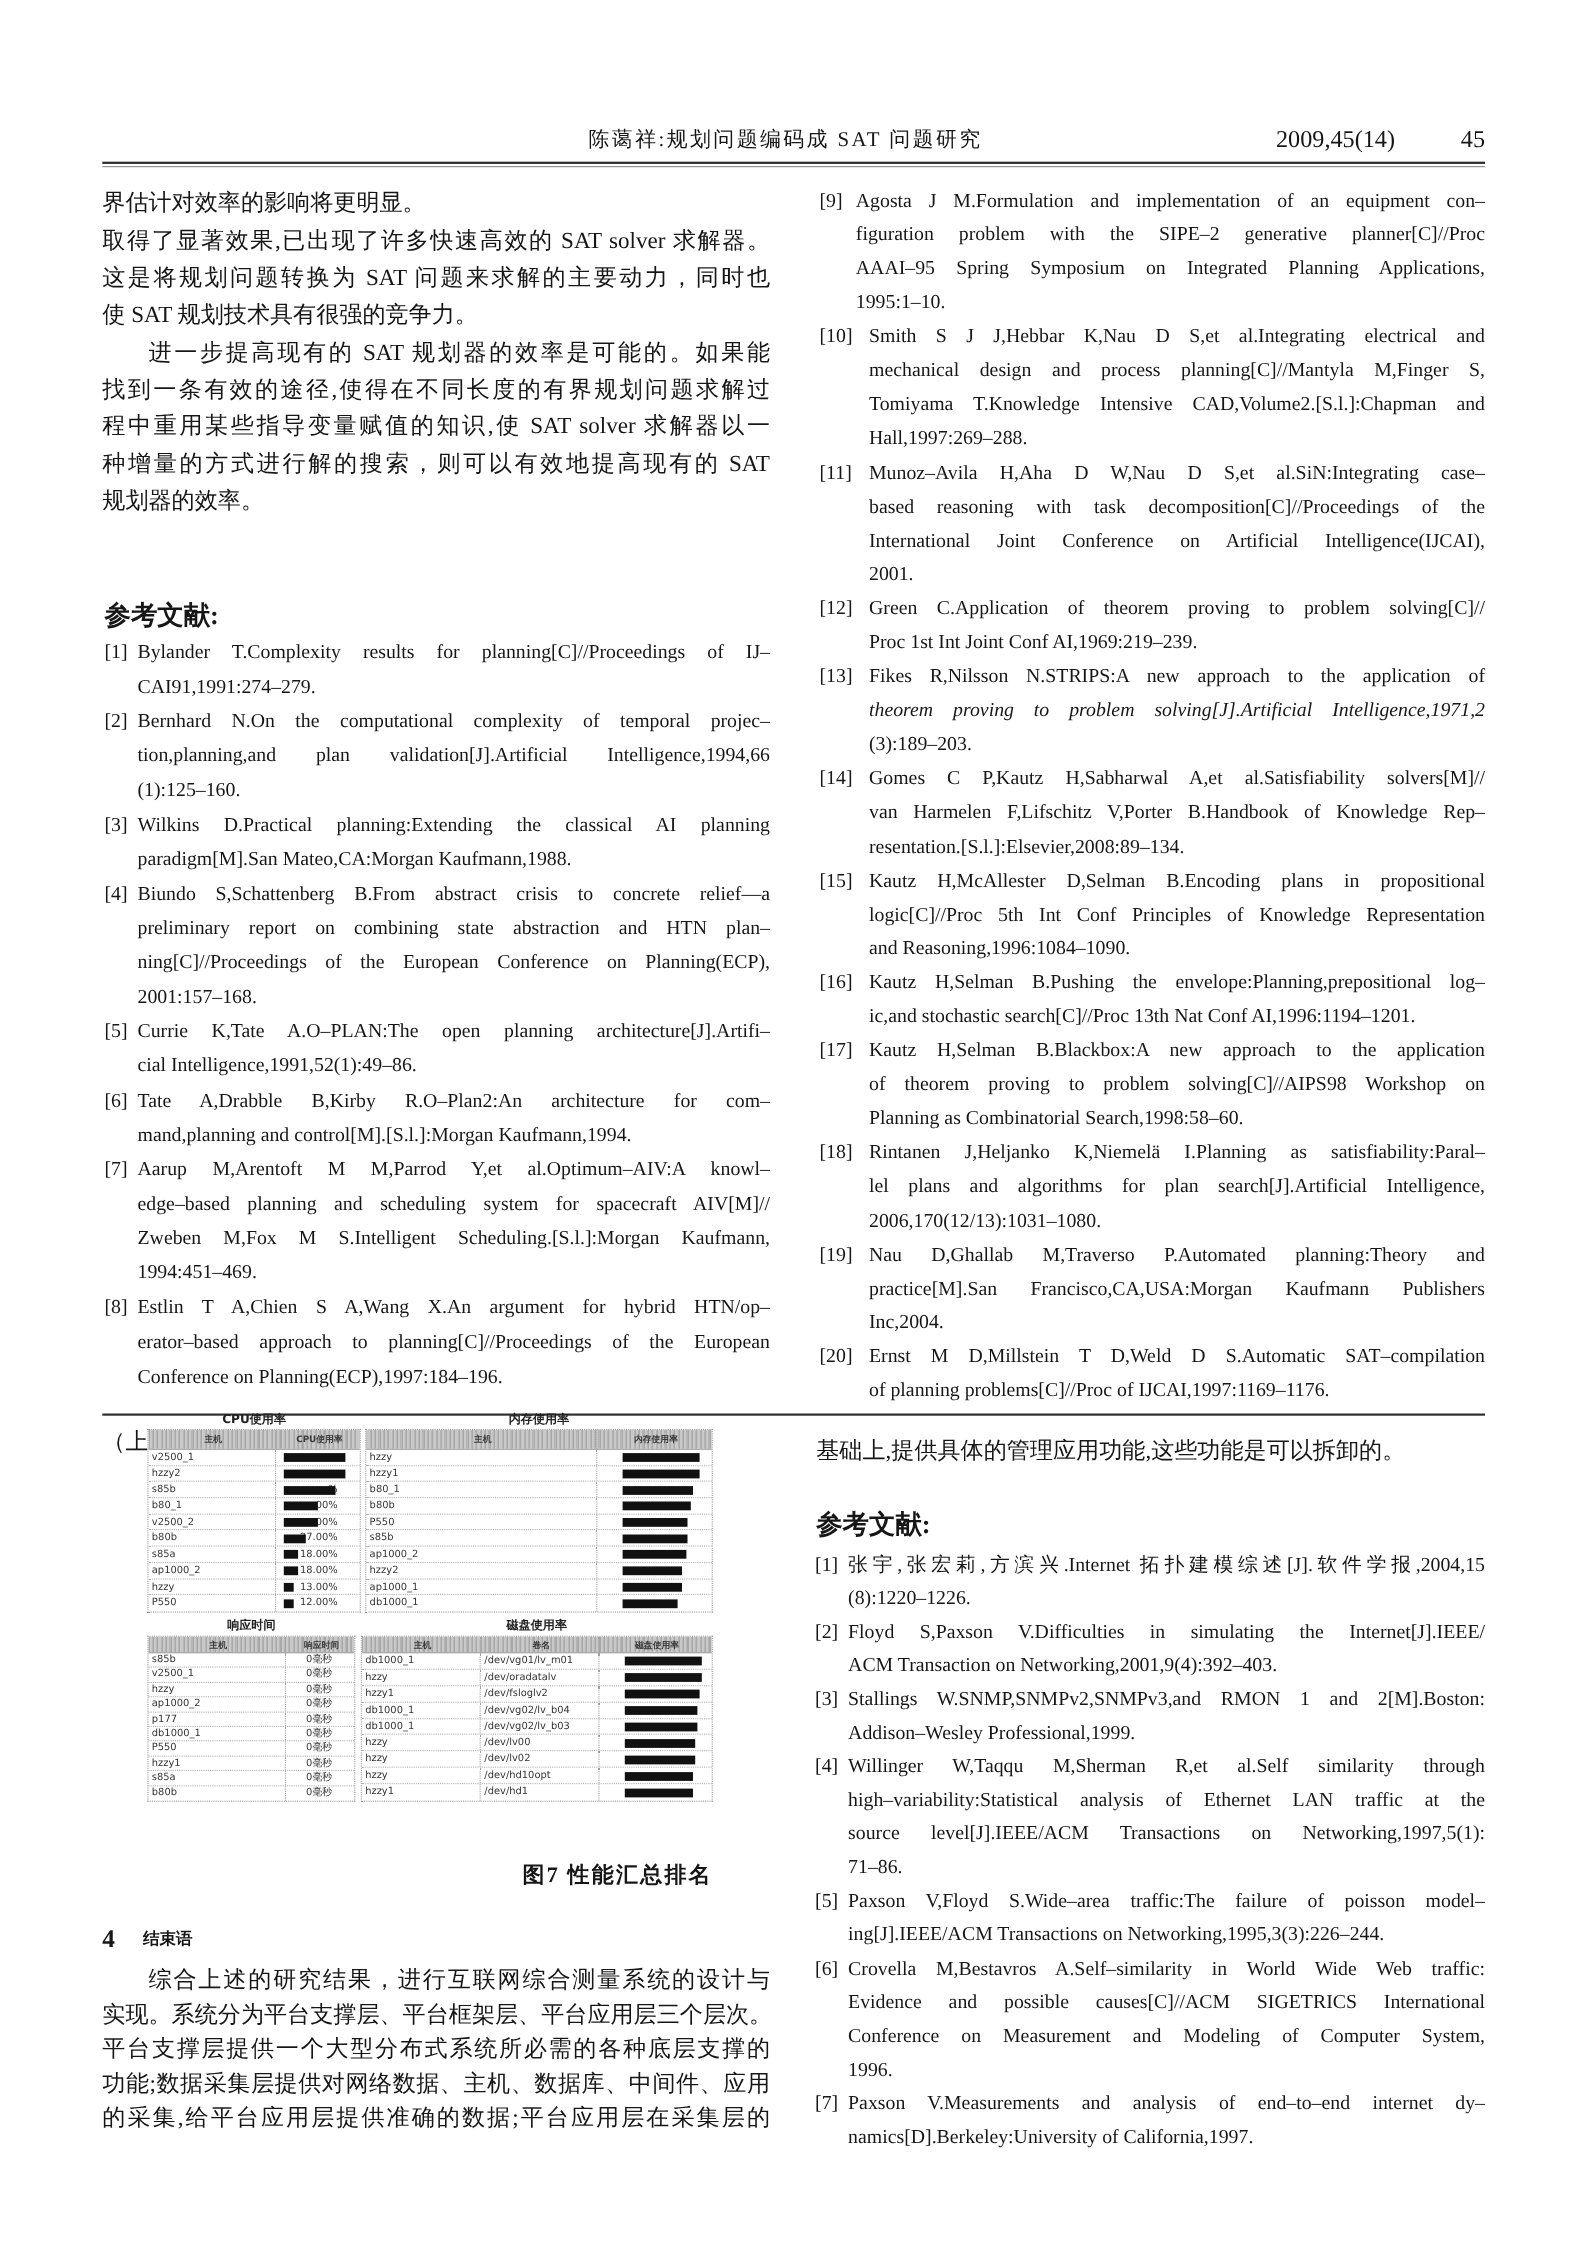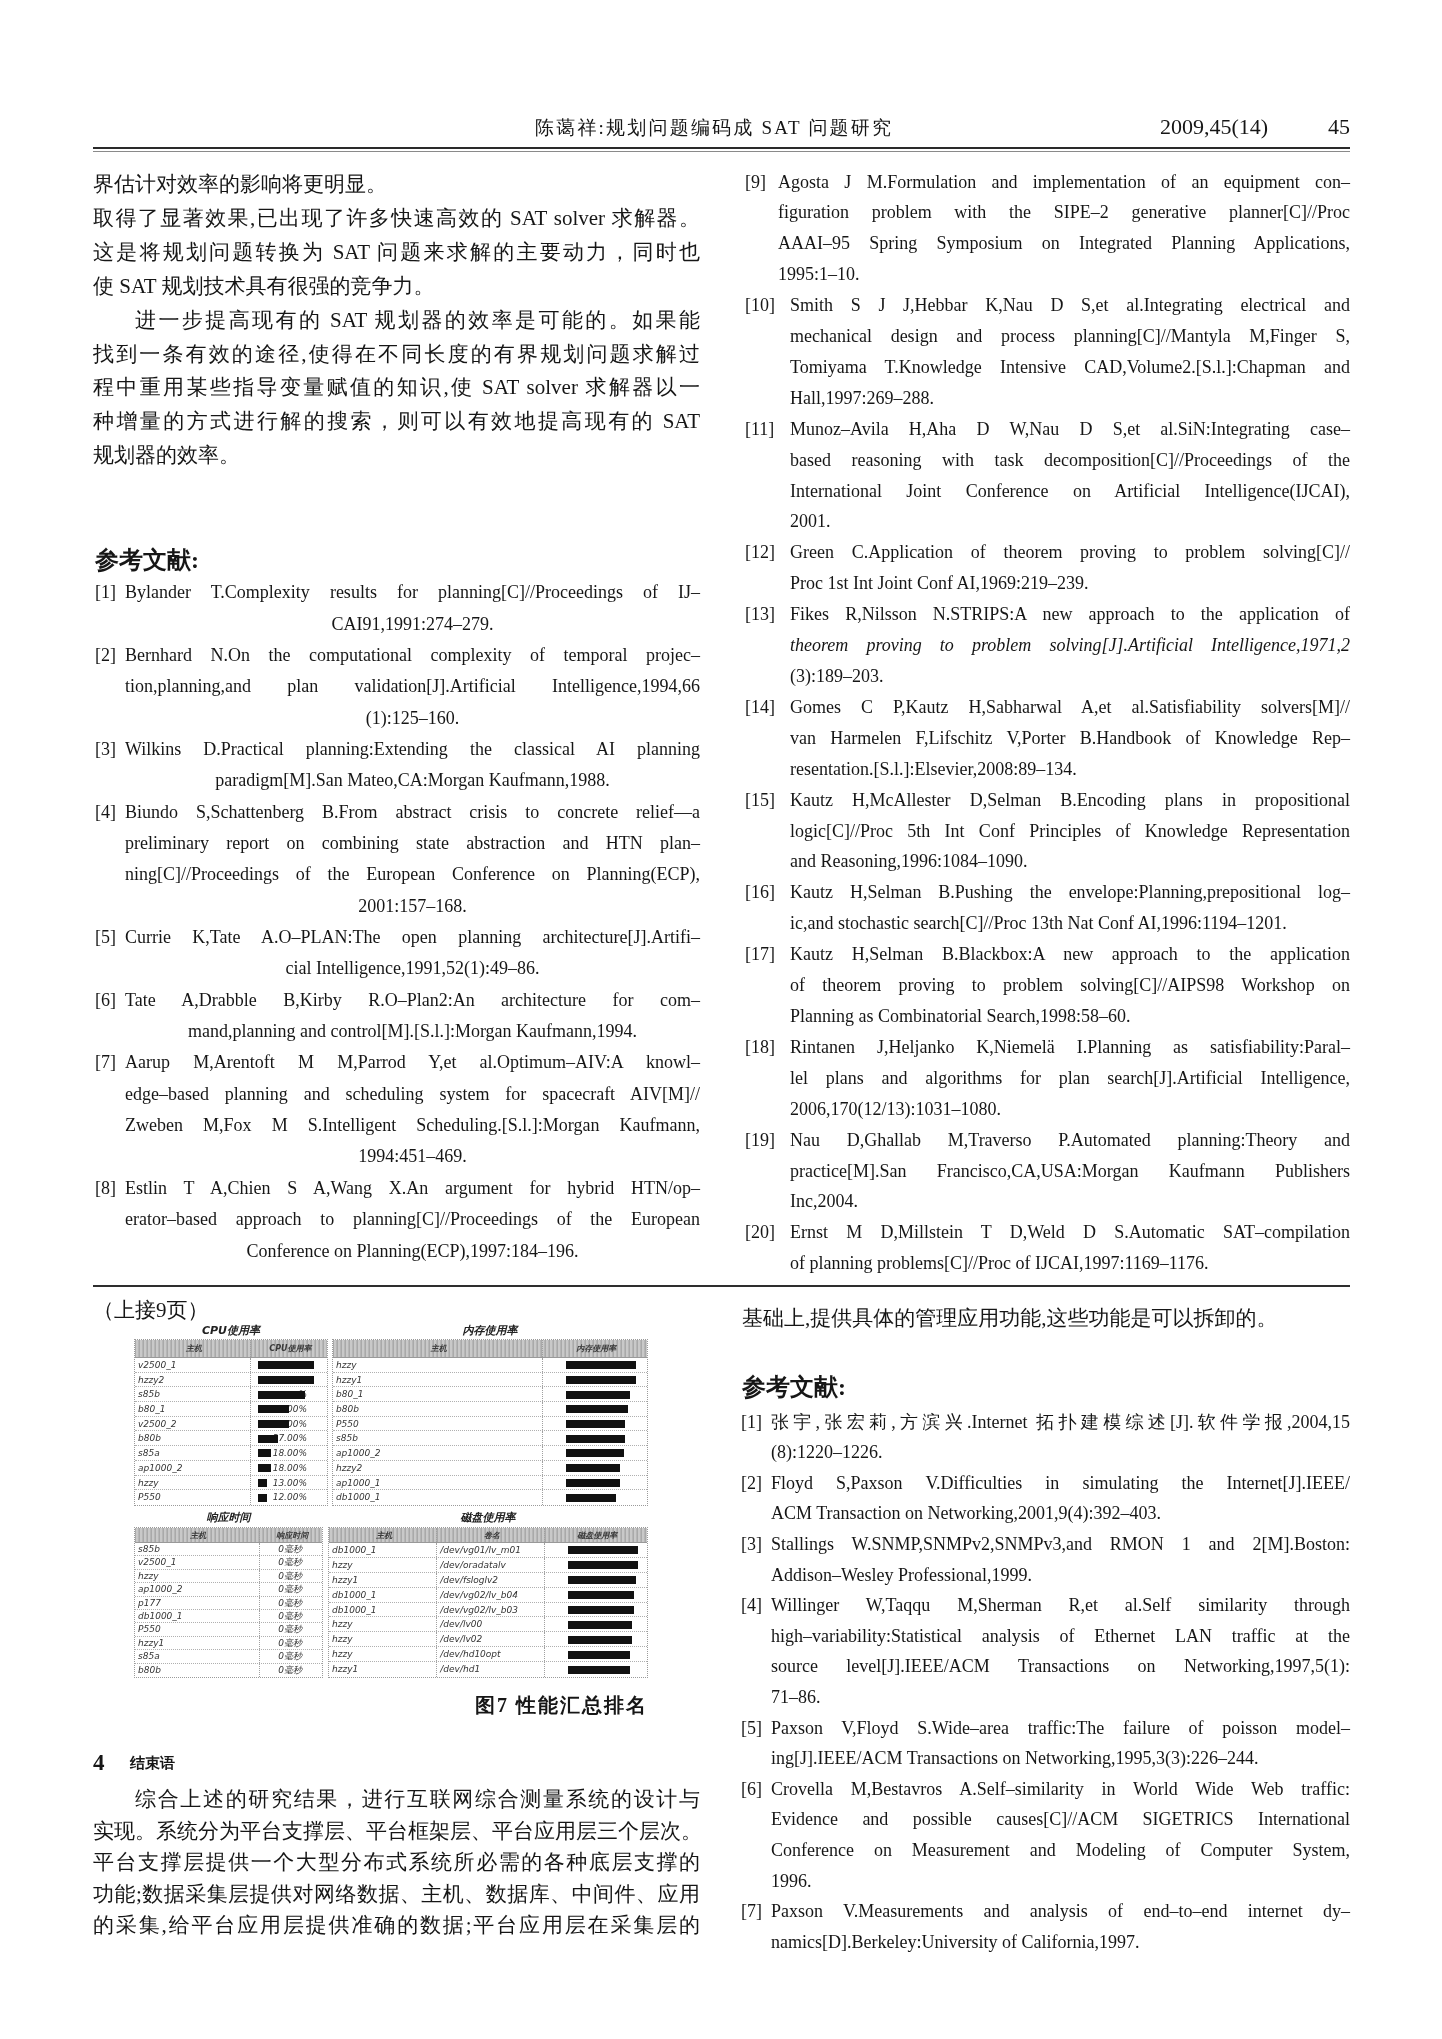--- a/index.html
+++ b/index.html
@@ -28,36 +28,36 @@
   .lb-body { left: 93px; top: 1784px; width: 607px; line-height: 31.5px; }
   .rb-body { left: 742px; top: 1302px; width: 608px; line-height: 32px; }
 
   .refs-heading { font-size: 24px; font-weight: bold; line-height: 32px; white-space: nowrap; }
   .lt-heading { left: 95px; top: 544px; }
   .rb-heading { left: 742px; top: 1371px; }
 
   .refs { font-size: 18px; }
   .refs .ref-num { position: absolute; left: 0; top: 0; text-indent: 0; }
   .refs-left { left: 95px; top: 577.3px; width: 605px; line-height: 31.35px; }
-  .refs-left .i1 { padding-left: 30px; text-align: center; }
+  .refs-left .i1 { padding-left: 30px; }
   .refs-rt { left: 745px; top: 166.5px; width: 605px; line-height: 30.9px; }
   .refs-rt .i1 { padding-left: 33px; }
   .refs-rt .i2 { padding-left: 45px; }
   .refs-rb { left: 741px; top: 1406.7px; width: 609px; line-height: 30.6px; }
   .refs-rb .i1 { padding-left: 30px; }
 
   .separator { left: 93px; top: 1285px; width: 1257px; height: 2px; background: #2e2e2e; }
 
   .cont-note { left: 93px; top: 1295px; font-size: 21px; line-height: 30px; white-space: nowrap; }
   .fig-caption { left: 134px; top: 1692px; width: 514px; text-align: right; font-size: 20px; font-weight: bold; line-height: 26px; letter-spacing: 2px; white-space: nowrap; }
   .sec-num   { left: 93px; top: 1747px; font-size: 23px; font-weight: bold; line-height: 32px; font-family: "Liberation Serif", serif; }
   .sec-title { left: 130px; top: 1747px; font-size: 15px; font-weight: bold; line-height: 32px; white-space: nowrap; }
 
   
-  .figure { left: 134px; top: 1322px; width: 514px; height: 360px; font-family: "DejaVu Sans", sans-serif; font-style: italic; }
+  .figure { left: 134px; top: 1282px; width: 514px; height: 360px; font-family: "DejaVu Sans", sans-serif; }
   .fig-title { position: absolute; text-align: center; font-size: 11px; font-weight: bold; line-height: 16px; color: #222; white-space: nowrap; }
   .fig-table { position: absolute; border: 1px dotted #9a9a9a; box-sizing: border-box; background: #fff; }
   .fig-row { display: flex; border-bottom: 1px dotted #b0b0b0; box-sizing: border-box; }
   .fig-row:last-child { border-bottom: none; }
   .fig-head { background: repeating-linear-gradient(90deg, #a9a9a9 0 1px, #c9c9c9 1px 3px, #b6b6b6 3px 4px); border-bottom: 1px solid #999; }
   .fig-cell { position: relative; box-sizing: border-box; border-right: 1px dotted #a0a0a0; overflow: hidden; font-size: 9px; color: #333; white-space: nowrap; padding-left: 3px; }
   .fig-cell:last-child { border-right: none; }
   .fig-hcell { text-align: center; font-size: 8px; font-weight: bold; color: #3a3a3a; filter: blur(0.5px); }
   .fig-bar { position: absolute; height: 8px; background: #111; z-index: 2; }
   .fig-label { position: absolute; right: 20px; font-size: 9px; color: #333; z-index: 1; }

